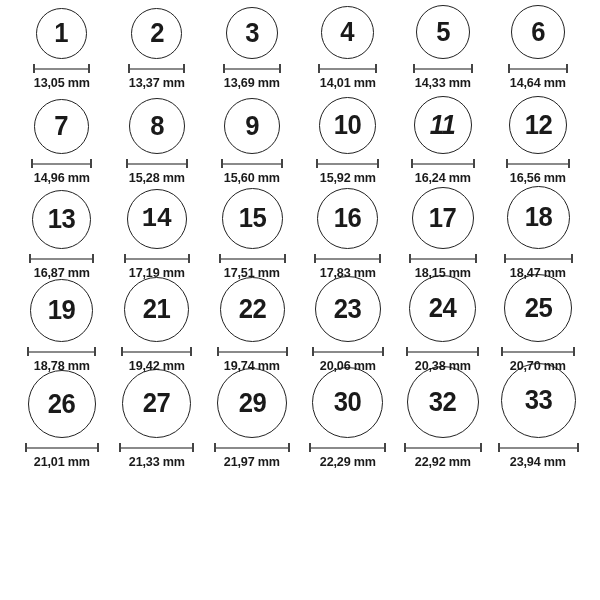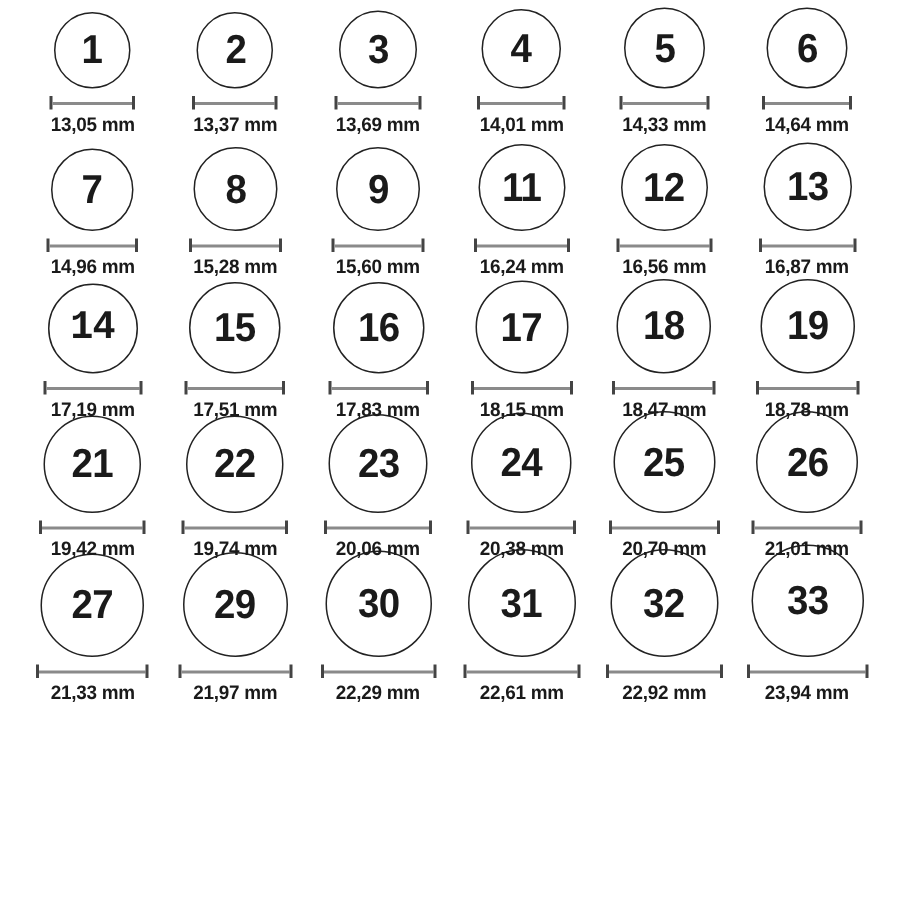--- a/index.html
+++ b/index.html
@@ -179,23 +179,34 @@
       <span class="num">9</span>
     </div>
     <div class="dim" style="width: 62px;">
       <span class="tick"></span>
       <span class="hline"></span>
       <span class="tick"></span>
     </div>
     <div class="mm">15,60 mm</div>
   </div>
 
-
-  <div class="cell">
-    <div class="circle" style="width: 58px; height: 58px;">
+  <div class="cell">
+    <div class="circle" style="width: 57px; height: 57px;">
+      <span class="num">10</span>
+    </div>
+    <div class="dim" style="width: 63px;">
+      <span class="tick"></span>
+      <span class="hline"></span>
+      <span class="tick"></span>
+    </div>
+    <div class="mm">15,92 mm</div>
+  </div>
+
+  <div class="cell">
+    <div class="circle" style="width: 58px; height: 58px; font-style: italic;">
       <span class="num">11</span>
     </div>
     <div class="dim" style="width: 64px;">
       <span class="tick"></span>
       <span class="hline"></span>
       <span class="tick"></span>
     </div>
     <div class="mm">16,24 mm</div>
   </div>
 
@@ -398,31 +409,20 @@
       <span class="num">30</span>
     </div>
     <div class="dim" style="width: 77px;">
       <span class="tick"></span>
       <span class="hline"></span>
       <span class="tick"></span>
     </div>
     <div class="mm">22,29 mm</div>
   </div>
 
-  <div class="cell">
-    <div class="circle" style="width: 72px; height: 72px;">
-      <span class="num">31</span>
-    </div>
-    <div class="dim" style="width: 78px;">
-      <span class="tick"></span>
-      <span class="hline"></span>
-      <span class="tick"></span>
-    </div>
-    <div class="mm">22,61 mm</div>
-  </div>
 
   <div class="cell">
     <div class="circle" style="width: 72px; height: 72px;">
       <span class="num">32</span>
     </div>
     <div class="dim" style="width: 78px;">
       <span class="tick"></span>
       <span class="hline"></span>
       <span class="tick"></span>
     </div>

